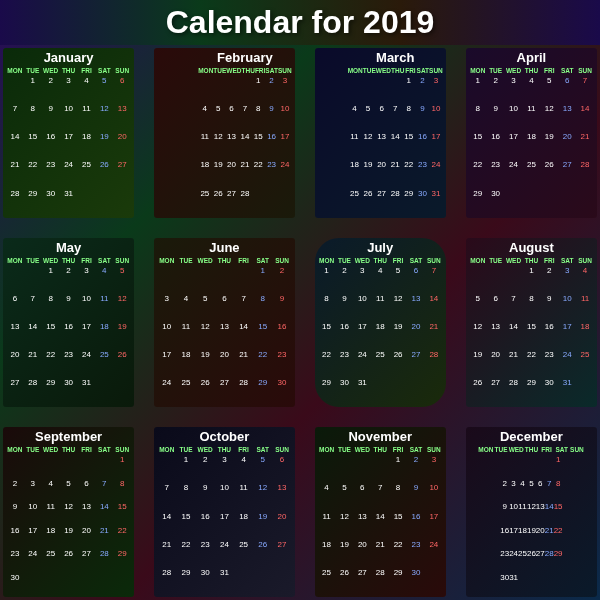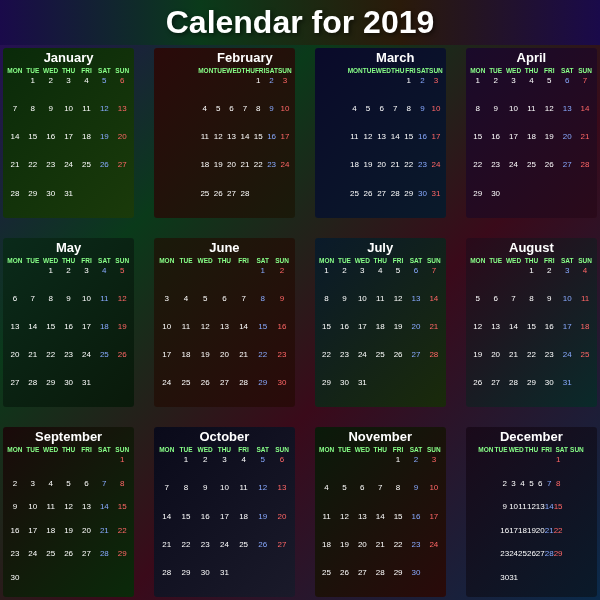--- a/index.html
+++ b/index.html
@@ -375,21 +375,21 @@
           <div class="day-cell sun">23</div>
           <div class="day-cell">24</div>
           <div class="day-cell">25</div>
           <div class="day-cell">26</div>
           <div class="day-cell">27</div>
           <div class="day-cell">28</div>
           <div class="day-cell sat">29</div>
           <div class="day-cell sun">30</div>
         </div>
       </div>
-      <div class="month-block" style="background: linear-gradient(135deg, rgb(10, 26, 42), rgb(26, 42, 10));">
+      <div class="month-block" style="background: linear-gradient(135deg, rgb(10, 26, 42), rgb(26, 42, 10)); border-radius: 24px;">
         <div class="month-name">July</div>
         <div class="day-headers">
           <div class="day-header">MON</div>
           <div class="day-header">TUE</div>
           <div class="day-header">WED</div>
           <div class="day-header">THU</div>
           <div class="day-header">FRI</div>
           <div class="day-header">SAT</div>
           <div class="day-header">SUN</div>
         </div>

